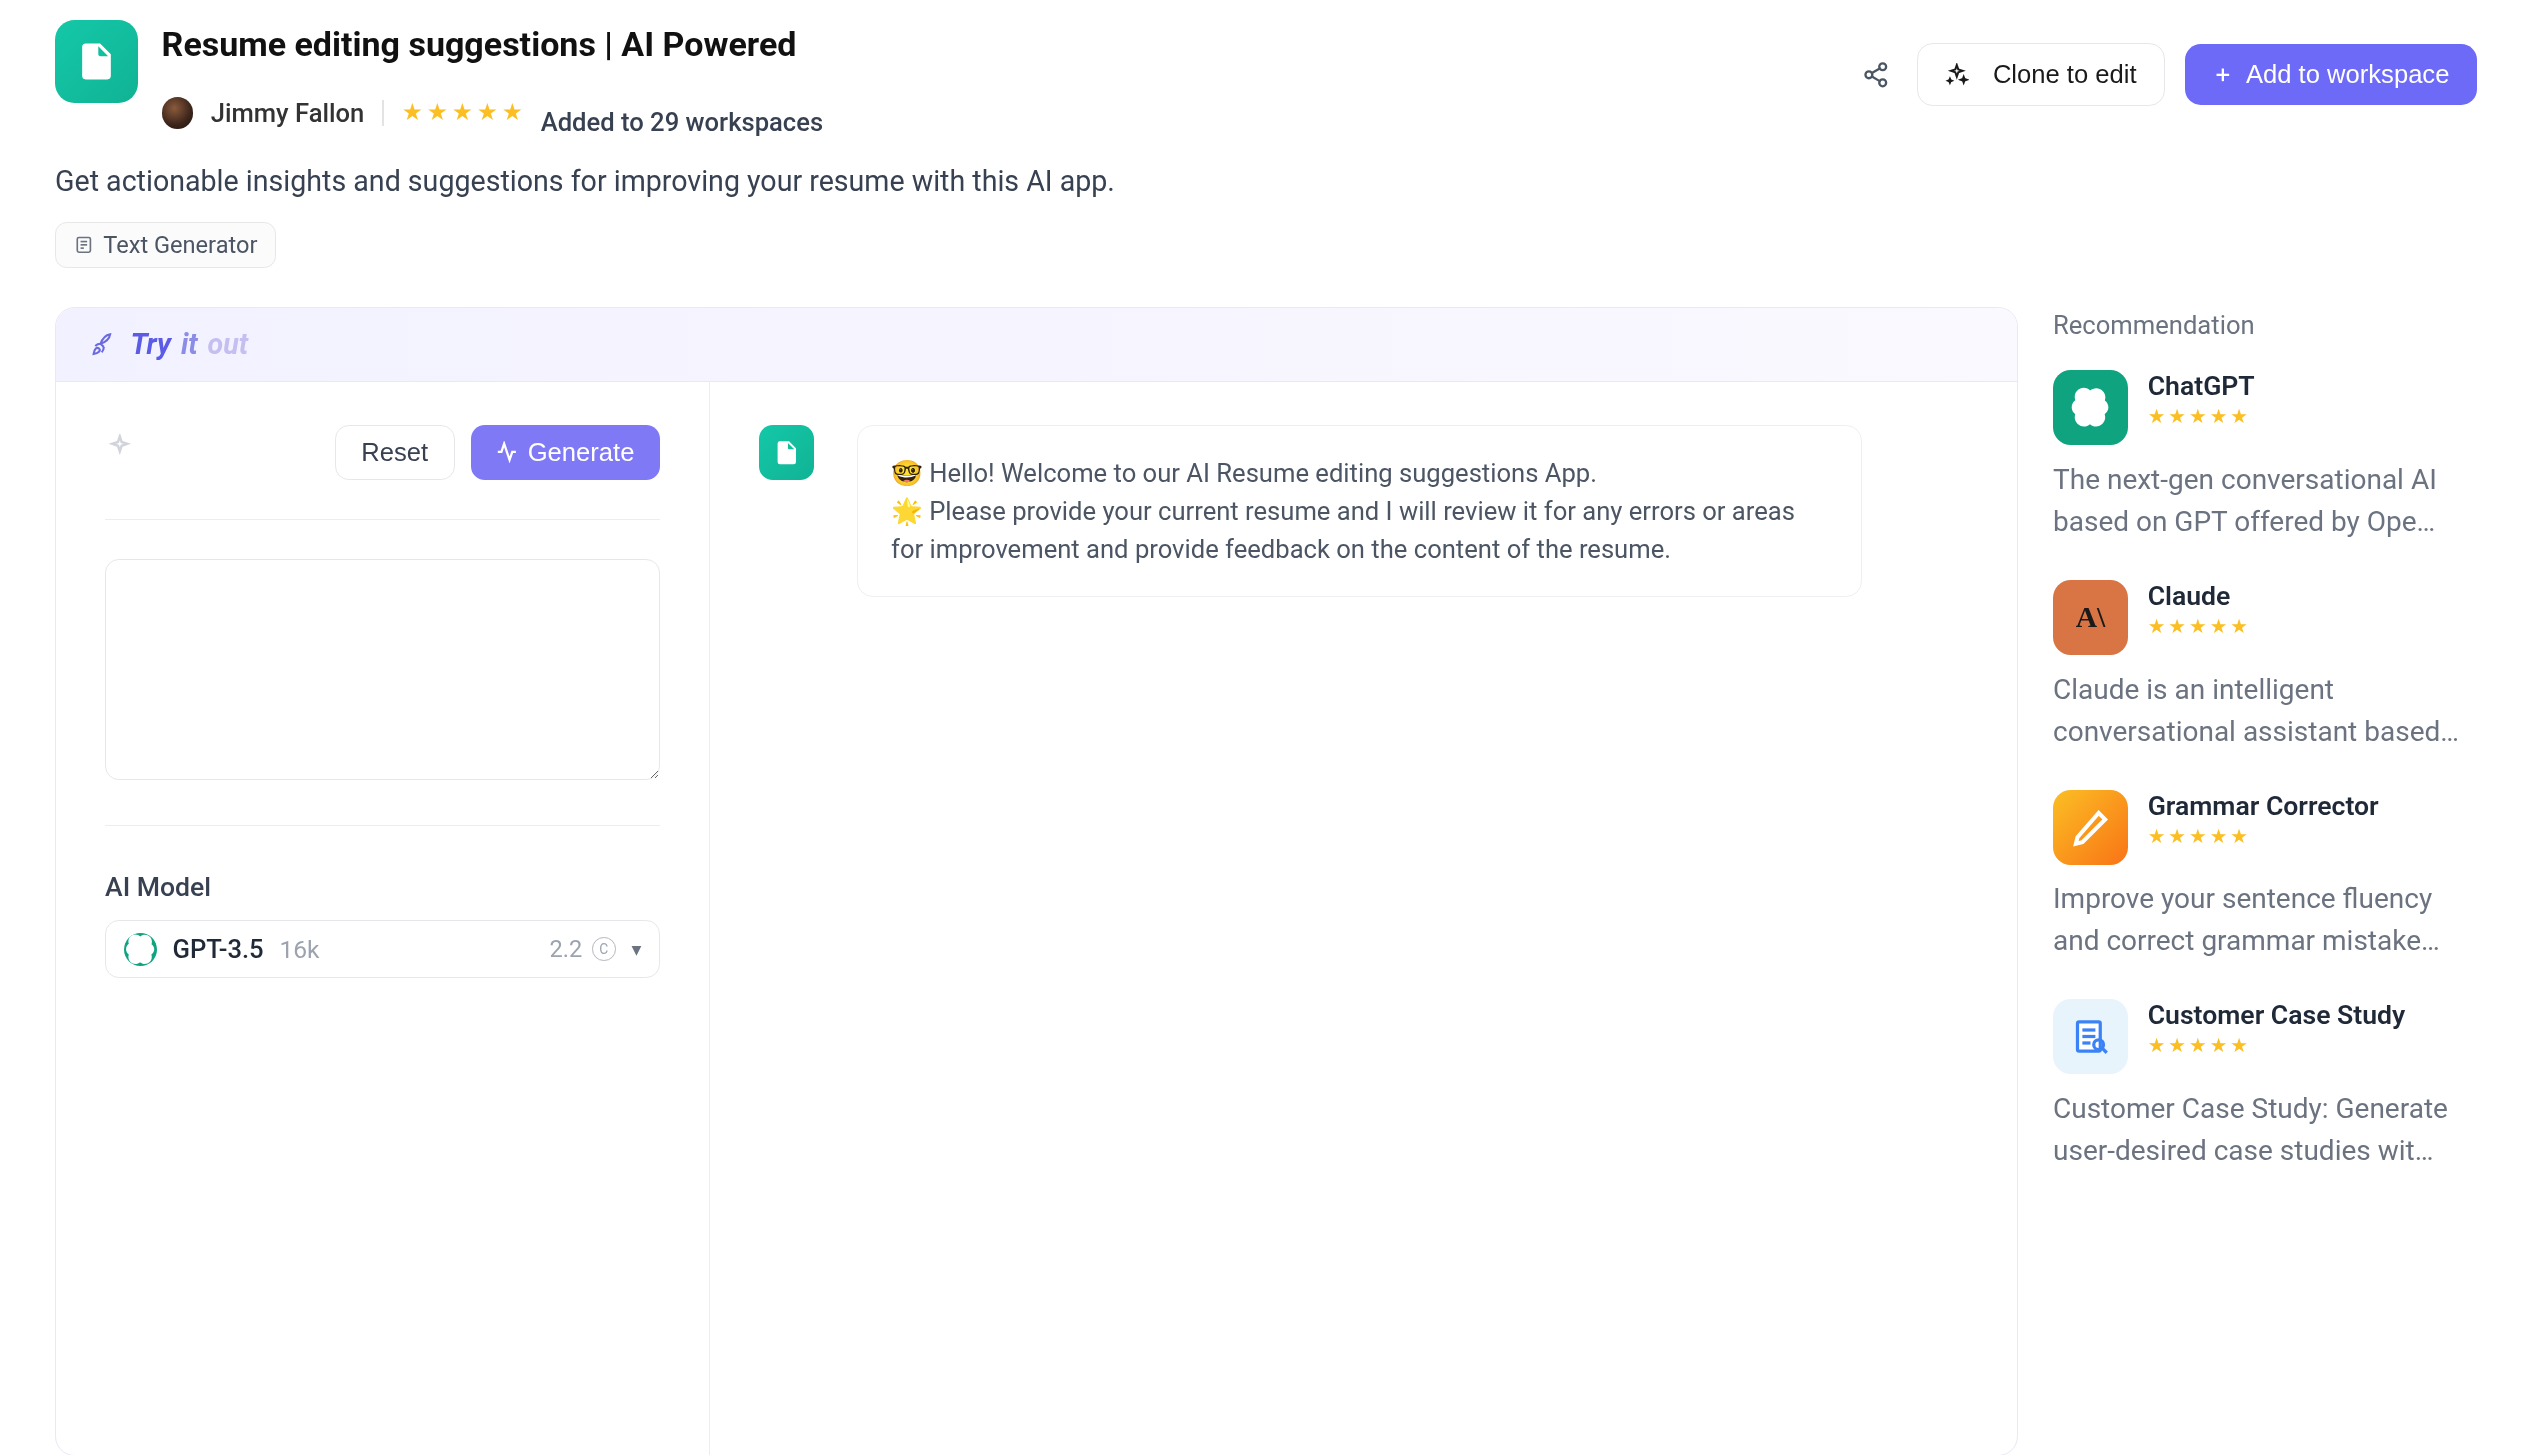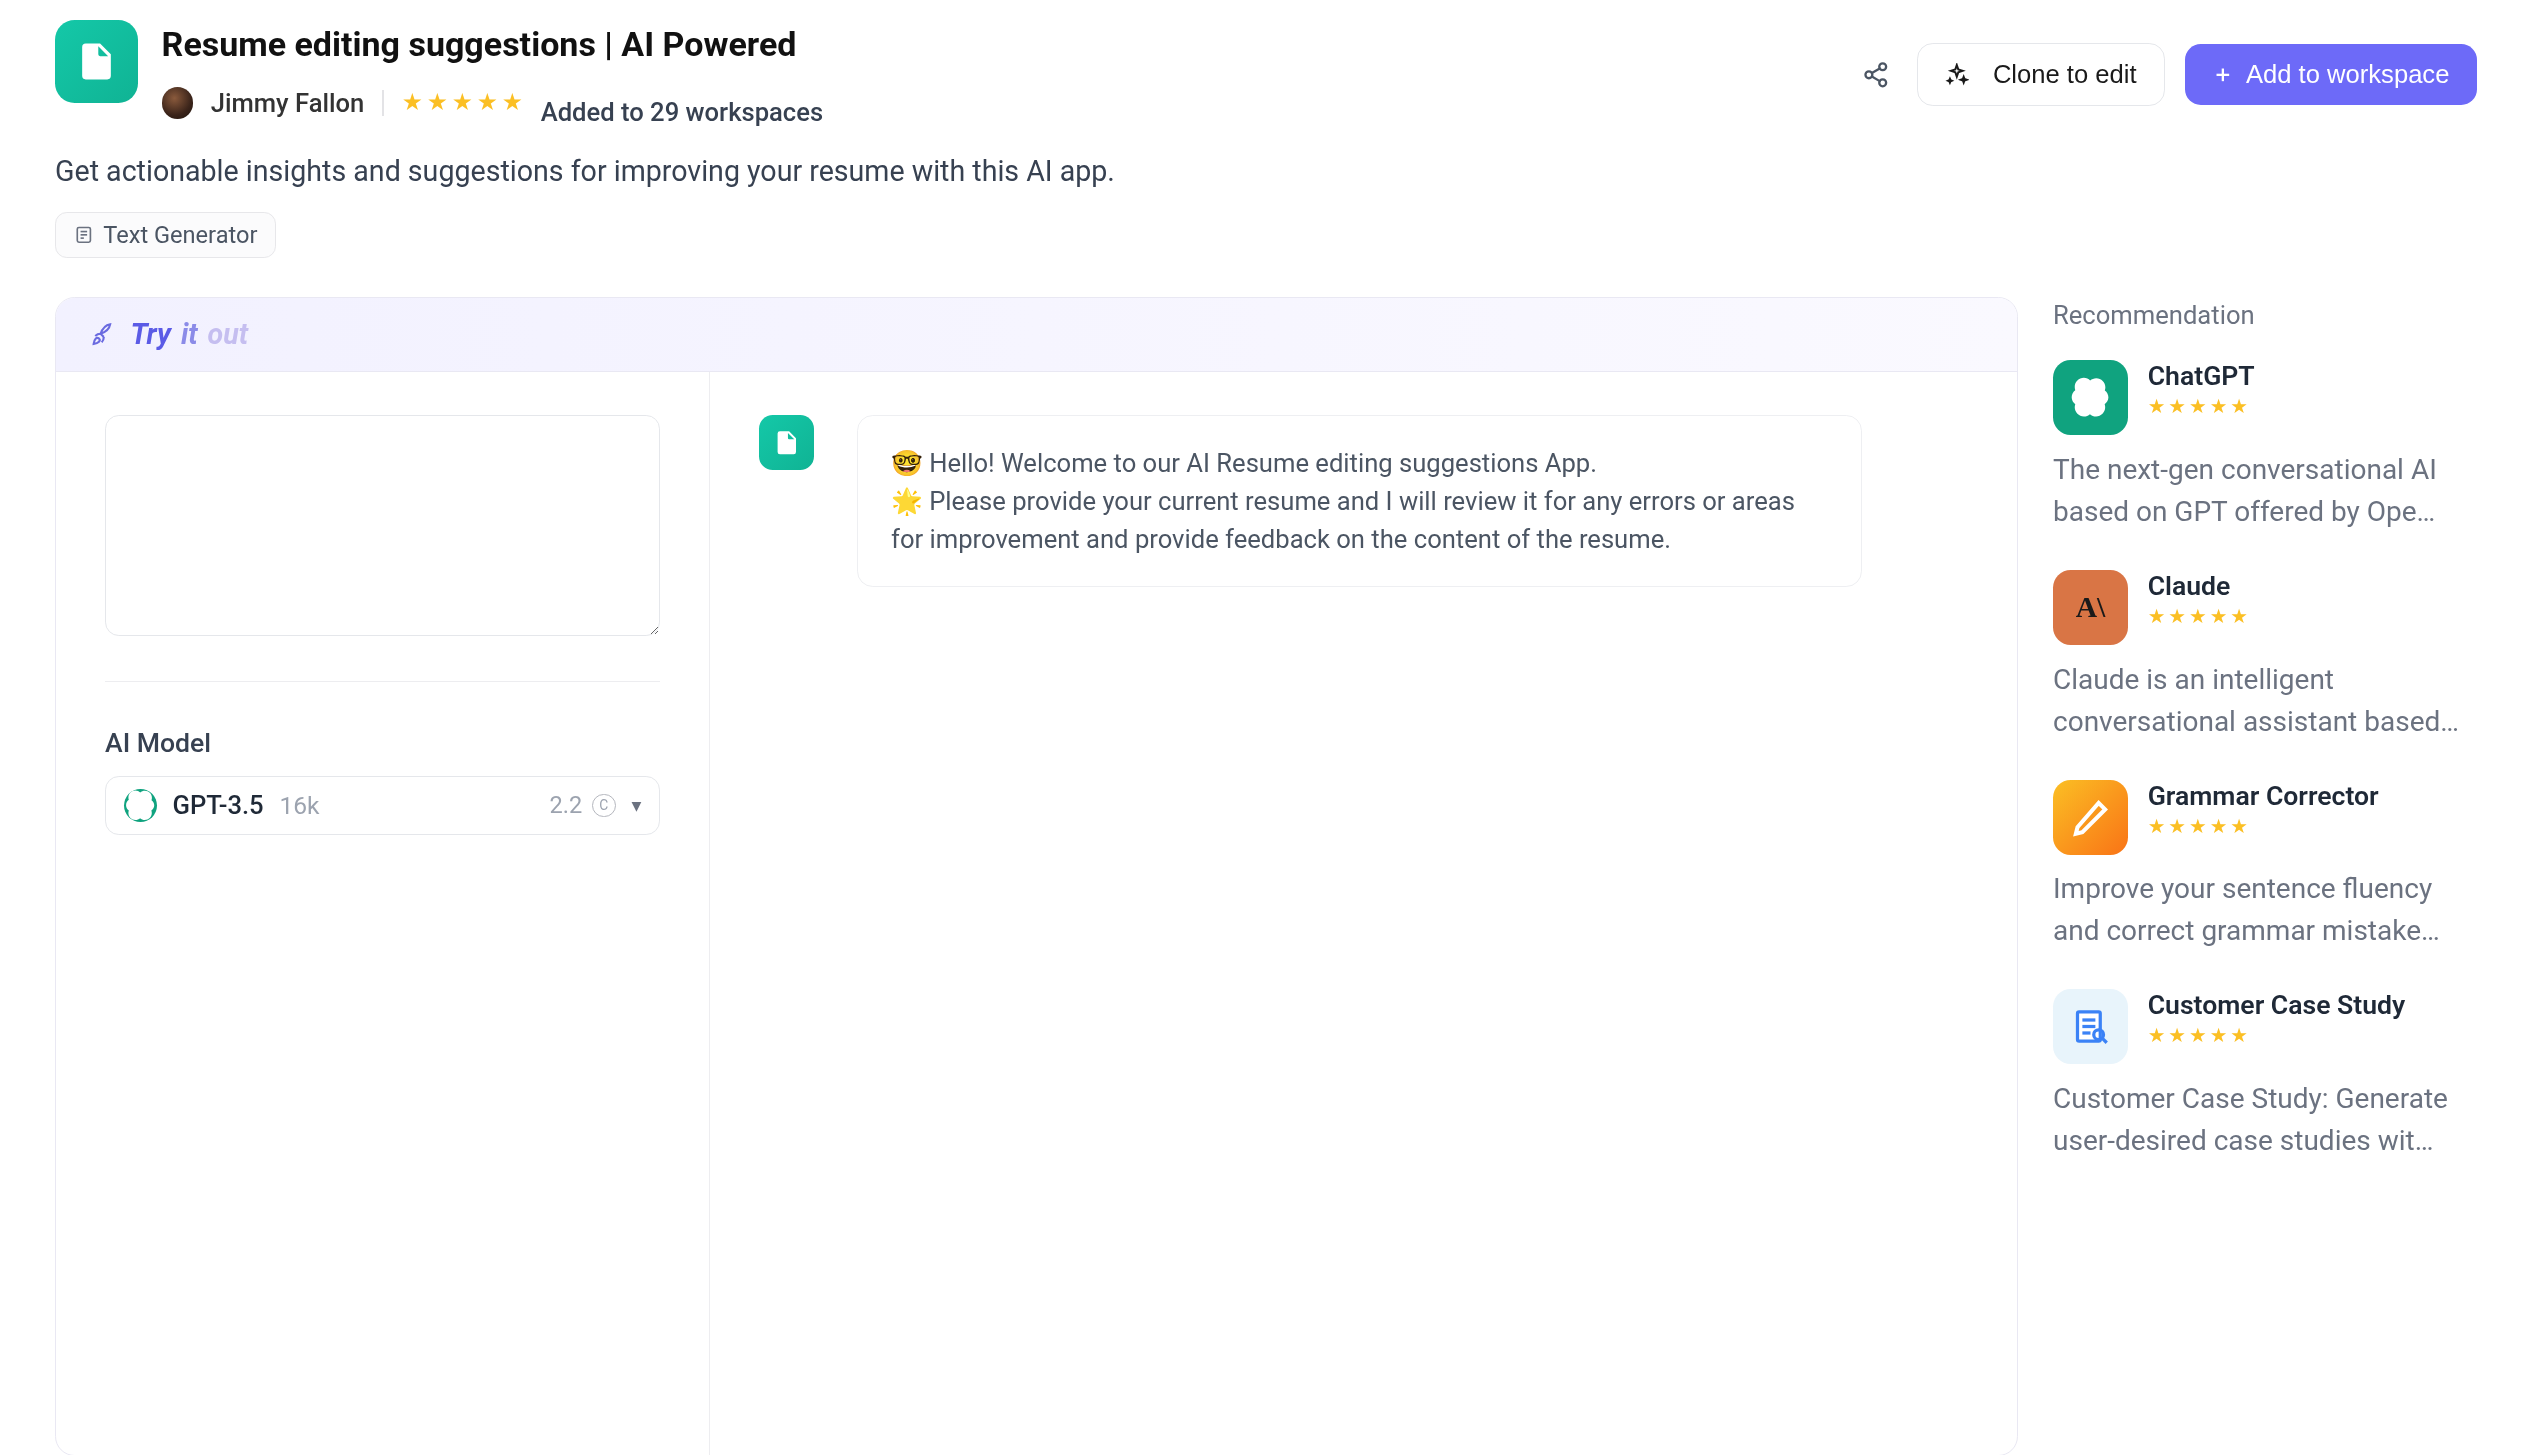--- a/index.html
+++ b/index.html
@@ -25,21 +25,21 @@
       margin-bottom: 27.6px;
     }
     .header-left { display: flex; align-items: flex-start; gap: 23.6px; }
     .app-logo {
       width: 83px; height: 83px; border-radius: 19.7px;
       background: linear-gradient(135deg, #14c8a8, #10b394);
       display: flex; align-items: center; justify-content: center;
       flex-shrink: 0;
     }
     .app-logo svg { width: 43px; height: 43px; fill: #fff; }
-    .header-text { display: flex; flex-direction: column; gap: 16px; padding-top: 3.9px;}
+    .header-text { display: flex; flex-direction: column; gap: 26px; padding-top: 3.9px;}
     .page-title { font-size: 34px; font-weight: 700; color: #111; }
     .meta-row { display: flex; align-items: center; gap: 17.7px; }
     .avatar {
       width: 31.5px; height: 31.5px; border-radius: 50%;
       background: radial-gradient(circle at 40% 35%, #8a5a3c 0%, #3b241a 60%, #1c120c 100%);
       flex-shrink: 0;
     }
     .author { font-size: 25.6px; color: #333; font-weight: 500; }
     .sep { width: 2px; height: 25.6px; background: #e3e3e6; }
     .stars { display: flex; gap: 3.9px; }
@@ -253,20 +253,38 @@
         <div class="tryout-text">
           <span class="try-word">Try</span>
           <span class="it-word">it</span>
           <span class="out-word">out</span>
         </div>
       </div>
 
       <div class="tryout-body">
 
         <div class="left-pane">
+          <div class="controls-row">
+            <span class="sparkle-icon">
+              <svg width="29.6" height="29.6" viewBox="0 0 24 24" fill="none" stroke="#d1d5db" stroke-width="2">
+                <path d="M12 2l1.5 4.5L18 8l-4.5 1.5L12 14l-1.5-4.5L6 8l4.5-1.5L12 2z"></path>
+              </svg>
+            </span>
+            <div class="controls-btns">
+              <button class="btn-sm btn-reset">
+                <span>Reset</span>
+              </button>
+              <button class="btn-sm btn-gen">
+                <svg width="21.7" height="21.7" viewBox="0 0 24 24" fill="none" stroke="currentColor" stroke-width="2.5">
+                  <polyline points="2 12 6 12 9 3 15 21 18 12 22 12"></polyline>
+                </svg>
+                <span>Generate</span>
+              </button>
+            </div>
+          </div>
 
           <textarea class="textarea" value="" style=""></textarea>
 
           <div class="divider"></div>
 
           <div class="form-label">AI Model</div>
           <div class="model-select">
             <div class="model-left">
               <div class="model-logo">
                 <svg class="openai-knot" viewBox="0 0 24 24" fill="#fff" width="21.7" height="21.7">

